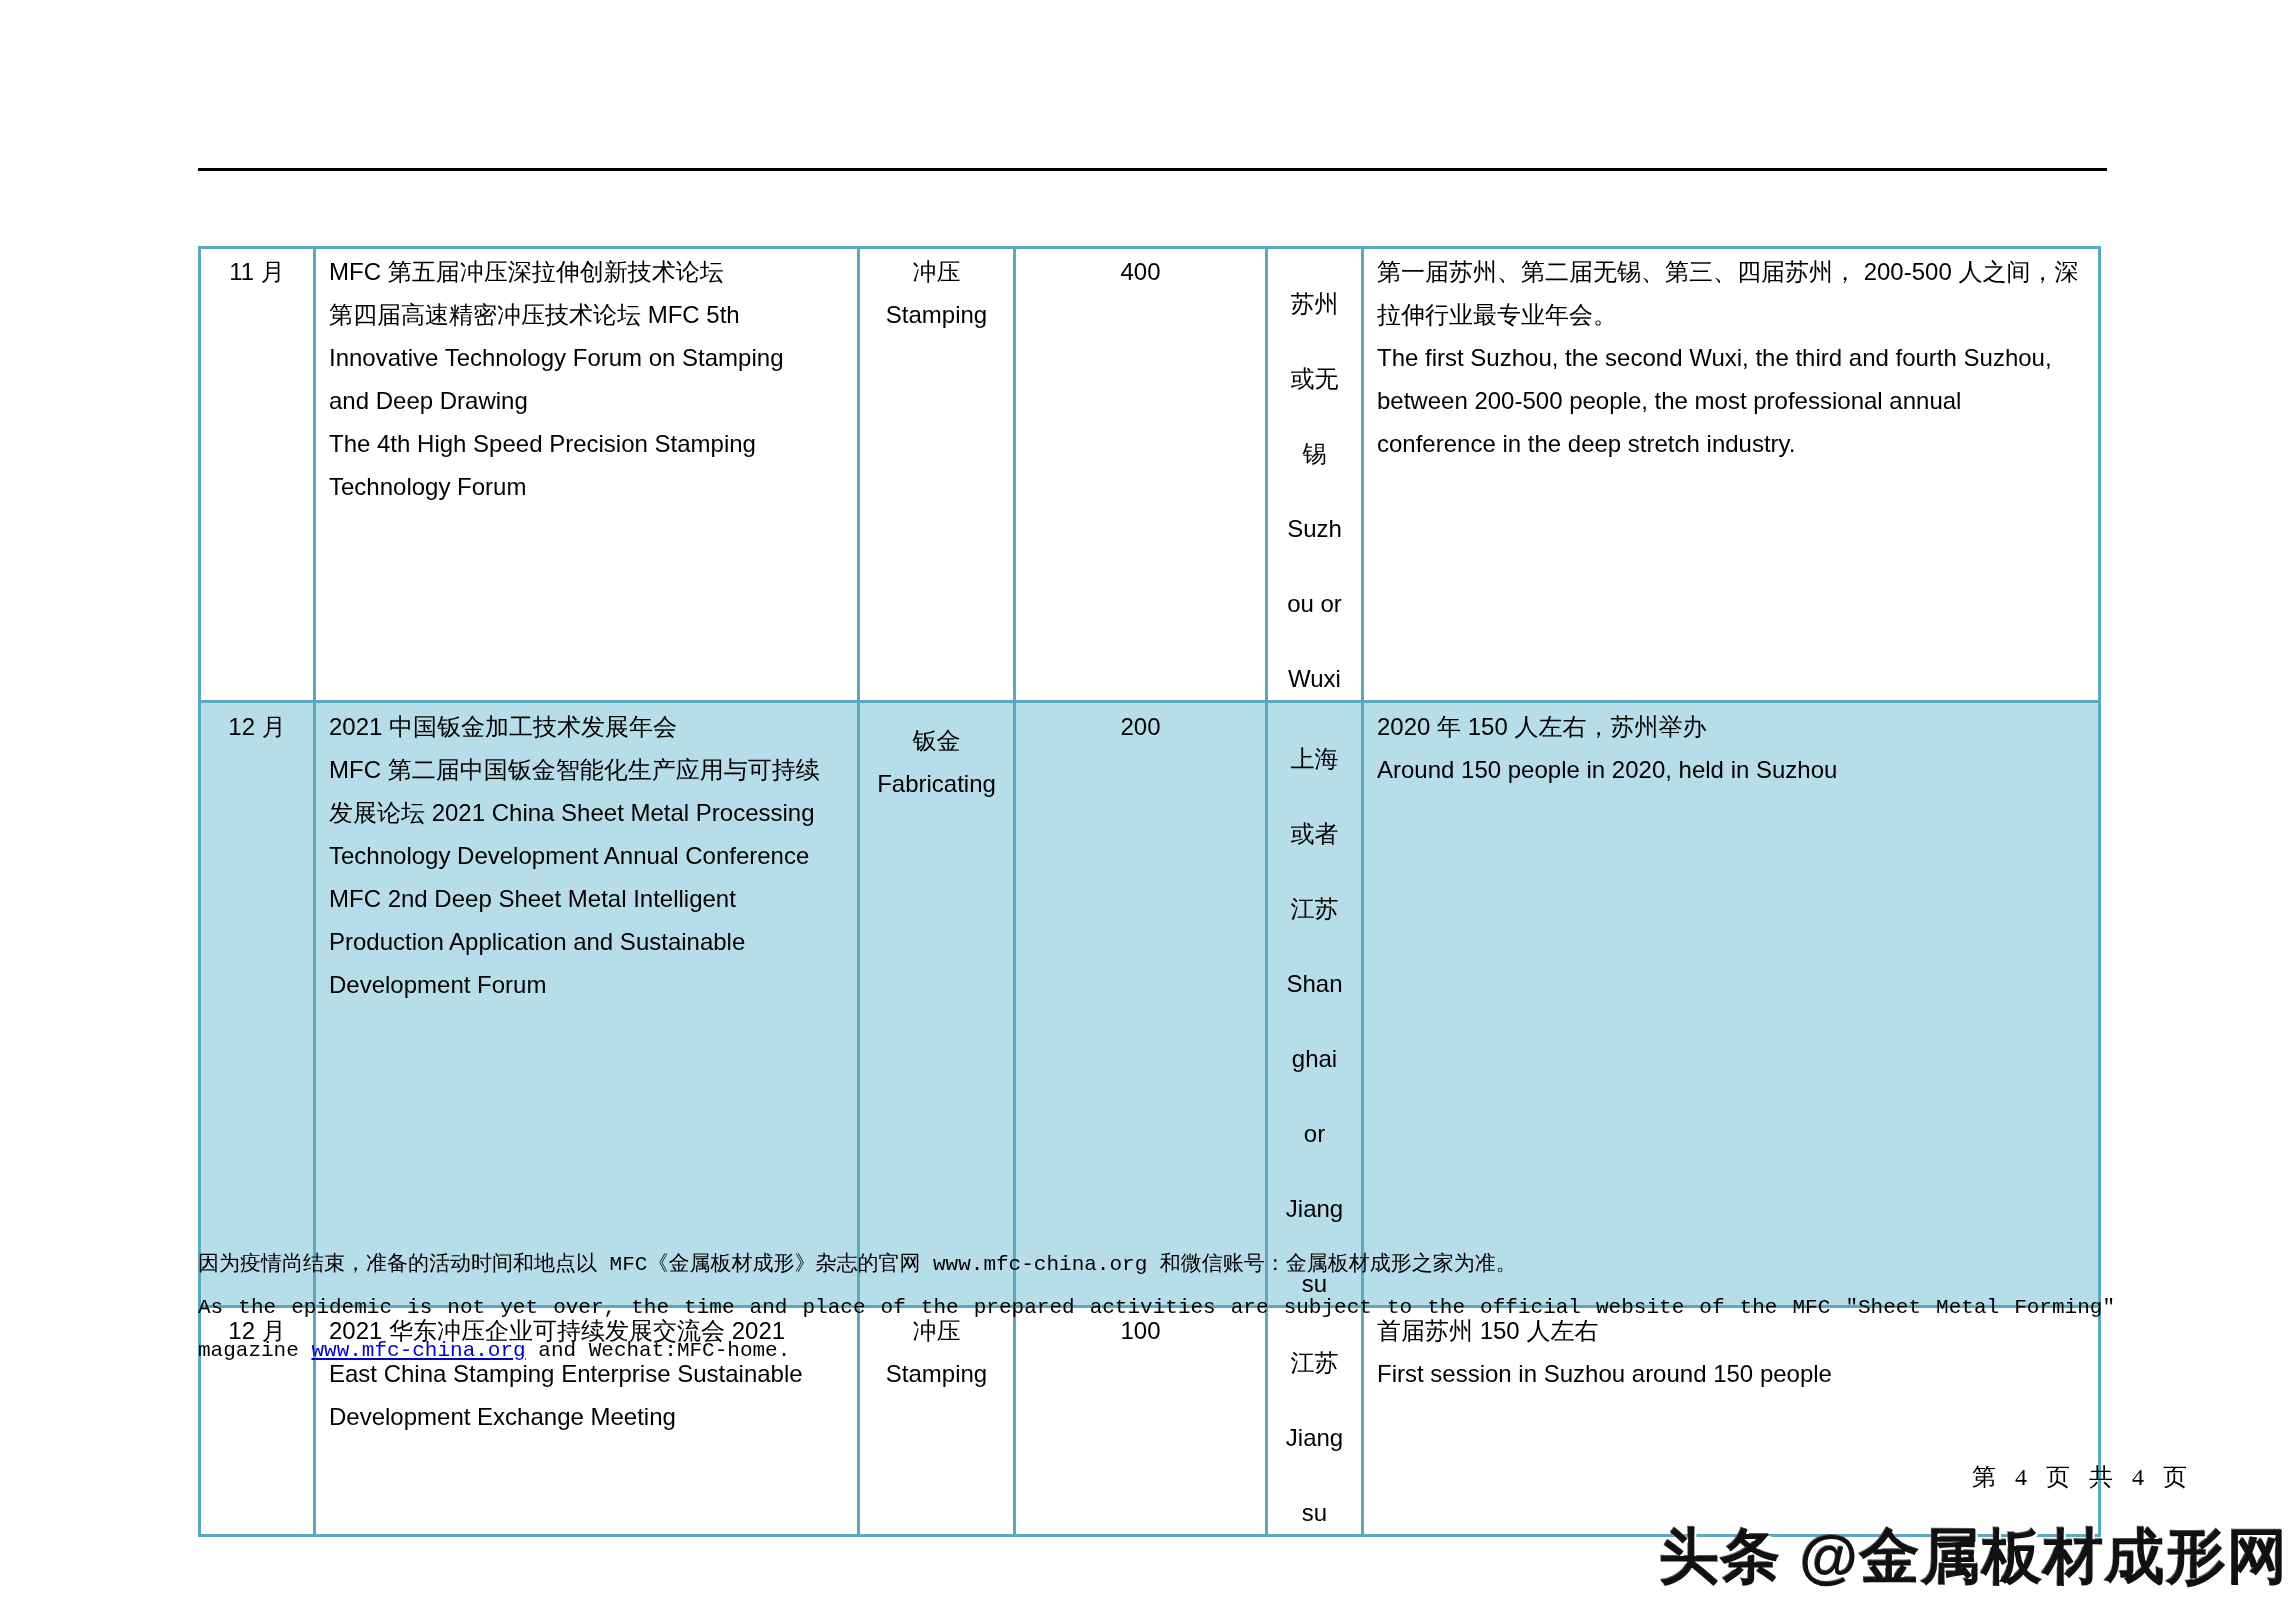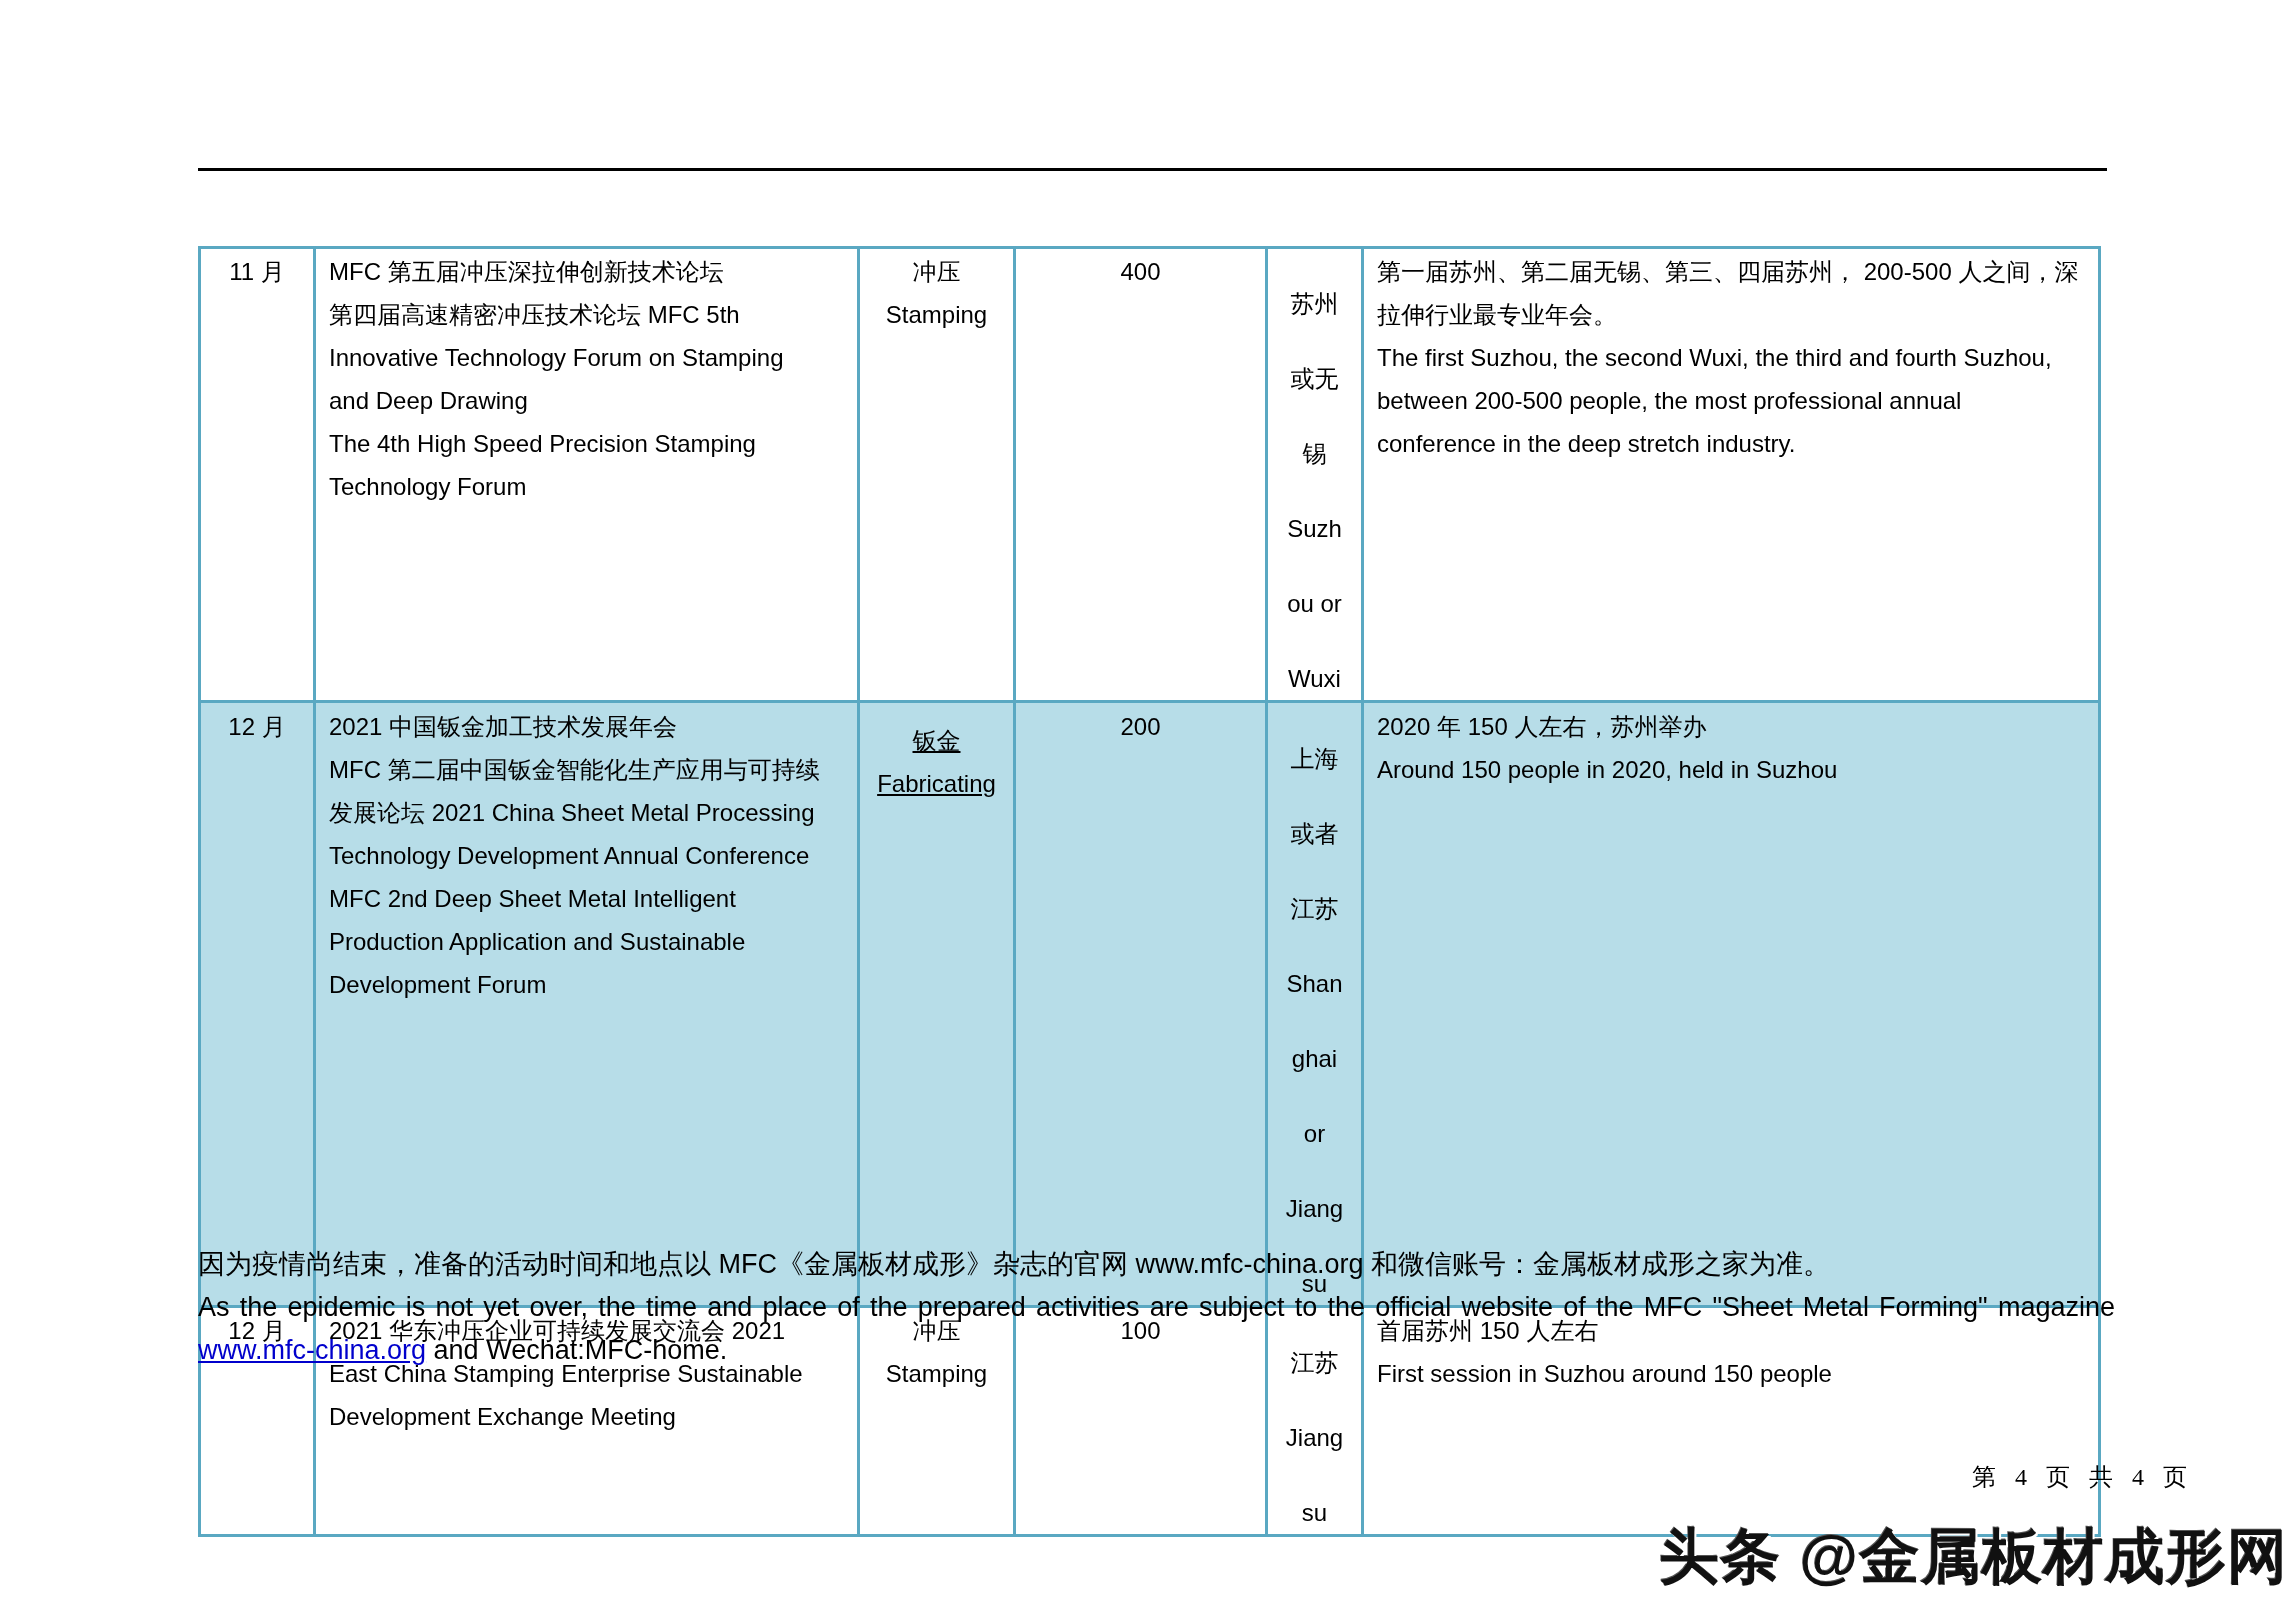--- a/index.html
+++ b/index.html
@@ -8,21 +8,21 @@
   .header-rule { position:absolute; left:198px; top:168px; width:1909px; height:2.6px; background:#000; }
   table.events { position:absolute; left:198px; top:246px; width:1900px; border-collapse:collapse;
                  table-layout:fixed; }
   table.events td { border:3.3px solid #5aa8c2; vertical-align:top; padding:0 13px;
                     font-size:24px; line-height:43px; }
   table.events tr.shaded td { background:#b7dde8; }
   td.c-month { text-align:center; }
   td.c-type, td.c-size, td.c-city { text-align:center; }
   td .line { display:block; white-space:nowrap; }
   td.c-city .line { white-space:nowrap;margin-top:32px; }
-  .footer-note { position:absolute; left:198px; top:1243px; width:1917px; font-size:27px; line-height:43px; }
+  .footer-note { position:absolute; left:198px; top:1243px; width:1917px; font-size:21px; line-height:43px;font-family:Liberation Mono, monospace; }
   .footer-note .en { text-align:justify; text-align-last:left; }
   .footer-note a { color:#0000cc; text-decoration:underline; }
   .page-num { position:absolute; left:1924px; top:1461px; font-family:"Liberation Serif", "DejaVu Serif", serif;
               font-size:24px; letter-spacing:6.5px;margin-left:48px; }
   .watermark { position:absolute; left:1659px; top:1517px; font-size:60px; font-weight:bold; color:#111;
                letter-spacing:1.3px; text-shadow:2px 2px 0 #fff, -0.7px -0.7px 0 #555; }
 </style>
 </head>
 <body>
 
@@ -79,21 +79,21 @@
         </td>
         <td class="c-event" style="padding-top: 1.3px;">
           <span class="line">2021 中国钣金加工技术发展年会</span>
           <span class="line">MFC 第二届中国钣金智能化生产应用与可持续</span>
           <span class="line">发展论坛 2021 China Sheet Metal Processing</span>
           <span class="line">Technology Development Annual Conference</span>
           <span class="line">MFC 2nd Deep Sheet Metal Intelligent</span>
           <span class="line">Production Application and Sustainable</span>
           <span class="line">Development Forum</span>
         </td>
-        <td class="c-type" style="padding-top: 16px; text-decoration: underline;">
+        <td class="c-type" style="padding-top: 16px;">
           <span class="line">钣金</span>
           <span class="line">Fabricating</span>
         </td>
         <td class="c-size" style="padding-top: 1.3px;">
           <span class="line">200</span>
         </td>
         <td class="c-city" style="padding-top: 1.3px;">
           <span class="line">上海</span>
           <span class="line">或者</span>
           <span class="line">江苏</span>

